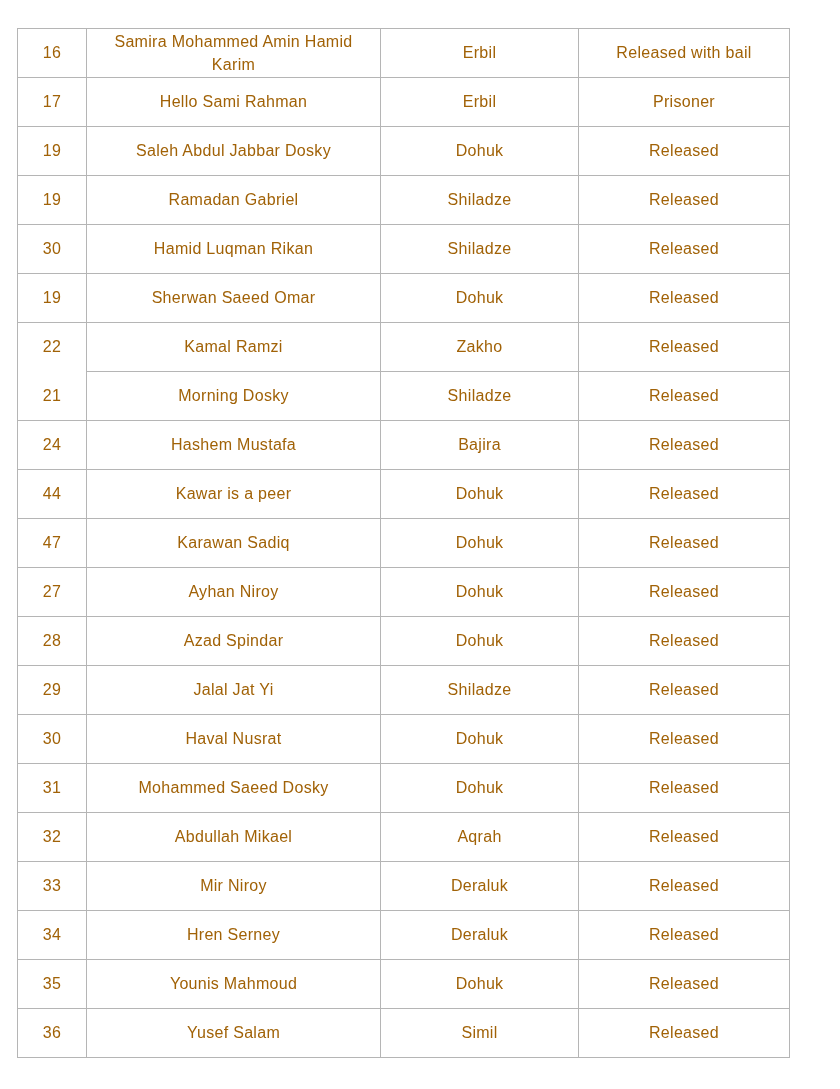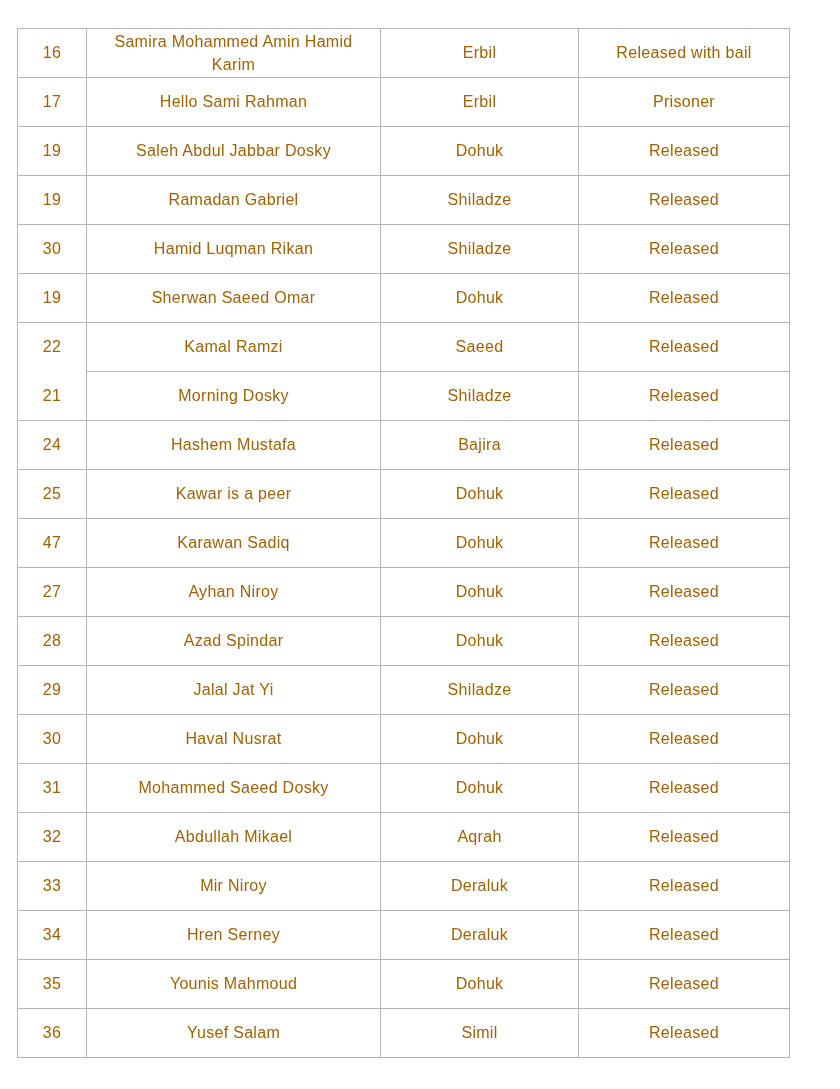--- a/index.html
+++ b/index.html
@@ -104,36 +104,36 @@
           <td class="cell-name">Sherwan Saeed Omar</td>
           <td class="cell-city">Dohuk</td>
           <td class="cell-status">Released</td>
         </tr>
         <tr>
           <td class="cell-no merged" rowspan="2">
             <div class="half">22</div>
             <div class="half">21</div>
           </td>
           <td class="cell-name">Kamal Ramzi</td>
-          <td class="cell-city">Saeed</td>
+          <td class="cell-city">Zakho</td>
           <td class="cell-status">Released</td>
         </tr>
         <tr>
           <td class="cell-name">Morning Dosky</td>
           <td class="cell-city">Shiladze</td>
           <td class="cell-status">Released</td>
         </tr>
         <tr>
           <td class="cell-no">24</td>
           <td class="cell-name">Hashem Mustafa</td>
           <td class="cell-city">Bajira</td>
           <td class="cell-status">Released</td>
         </tr>
         <tr>
-          <td class="cell-no">25</td>
+          <td class="cell-no">44</td>
           <td class="cell-name">Kawar is a peer</td>
           <td class="cell-city">Dohuk</td>
           <td class="cell-status">Released</td>
         </tr>
         <tr>
           <td class="cell-no">47</td>
           <td class="cell-name">Karawan Sadiq</td>
           <td class="cell-city">Dohuk</td>
           <td class="cell-status">Released</td>
         </tr>

